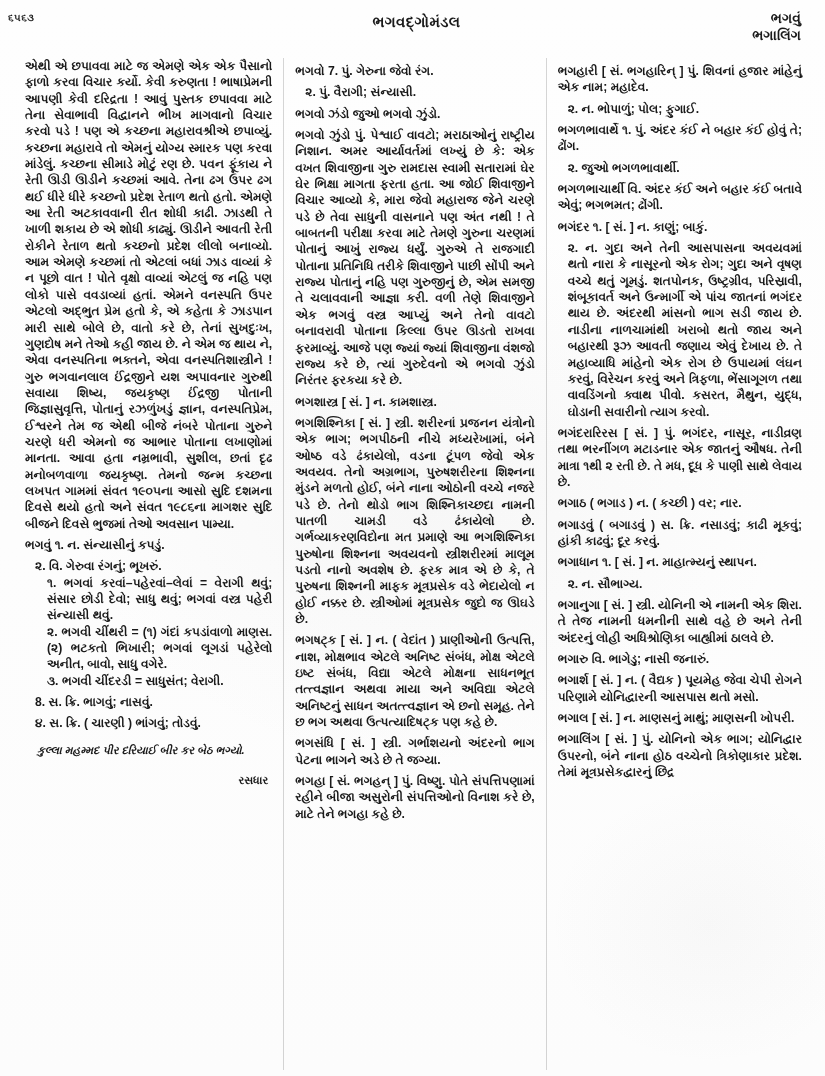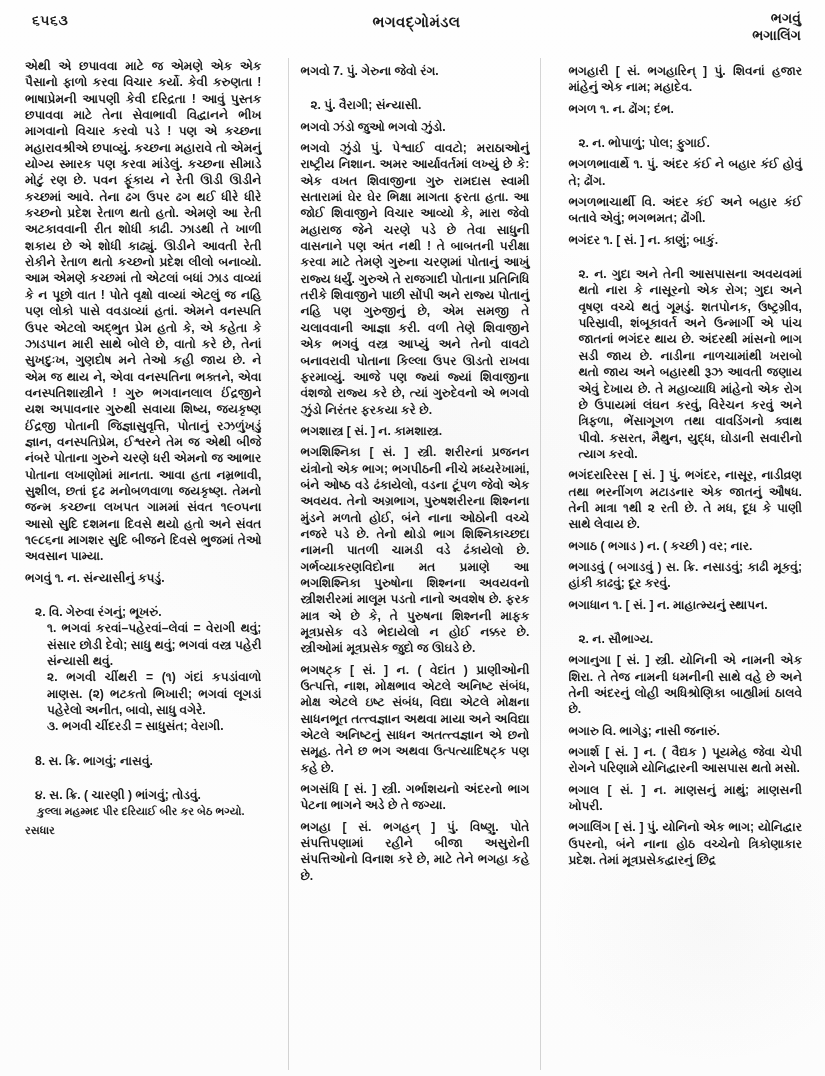--- a/index.html
+++ b/index.html
@@ -30,23 +30,23 @@
 
   
   .running-head {
     position: absolute;
     left: 0; right: 0;
     top: 12px;
     height: 44px;
   }
   .rh-folio {
     position: absolute;
-    left: 32px;
+    left: 8px;
     top: 0px;
-    font-size: 14px;
+    font-size: 10px;
     font-weight: bold;
     letter-spacing: 0.5px;
     font-family: "Liberation Sans", "DejaVu Sans", sans-serif;
   }
   .rh-title {
     position: absolute;
     left: 8px; right: 0;
     top: 1px;
     text-align: center;
     font-size: 15px;
@@ -67,21 +67,21 @@
   }
 
   
   .columns {
     position: absolute;
     top: 58px;
     left: 14px;
     right: 12px;
     bottom: 6px;
     display: flex;
-    gap: 16px;
+    gap: 0px;
   }
   .col {
     position: relative;
     box-sizing: border-box;
     padding: 0 11px;
     overflow: hidden;
   }
   .col-1 { width: 276px; }
   .col-2 { width: 270px; border-left: 1px solid rgba(0,0,0,0.16); border-right: 1px solid rgba(0,0,0,0.16); }
   .col-3 { width: 273px; }
@@ -98,36 +98,38 @@
     -webkit-font-smoothing: none;
   }
   p.narrative {
     text-indent: 0;
   }
   p.entry {
     margin-top: 5px;
   }
   p.sense {
     padding-left: 10px;
-    margin-top: 18px;
+    margin-top: 5px;
   }
   p.subsense {
     padding-left: 22px;
     margin-top: 0;
   }
   p.quote {
     padding-left: 12px;
     font-size: 11.1px;
     line-height: 14.4px;
-    margin-top: 1px;
+    margin-top: 11px;
+    font-style: italic;
   }
   p.attrib {
+    text-align: right;
     font-size: 11.1px;
     line-height: 14.4px;
-    margin-top: 4px;
+    margin-top: 16px;
     padding-right: 4px;
   }
 </style>
 </head>
 <body>
 
 <div class="page">
 
   <div class="running-head">
     <div class="rh-folio">૬૫૬૩</div>
@@ -157,23 +159,23 @@
         <p class="entry">ભગવો ઝંડો જુઓ ભગવો ઝુંડો.</p>
         <p class="entry">ભગવો ઝુંડો પું. પેશ્વાઈ વાવટો; મરાઠાઓનું રાષ્ટ્રીય નિશાન. અમર આર્યાવર્તમાં લખ્યું છે કે: એક વખત શિવાજીના ગુરુ રામદાસ સ્વામી સતારામાં ઘેર ઘેર ભિક્ષા માગતા ફરતા હતા. આ જોઈ શિવાજીને વિચાર આવ્યો કે, મારા જેવો મહારાજ જેને ચરણે પડે છે તેવા સાધુની વાસનાને પણ અંત નથી ! તે બાબતની પરીક્ષા કરવા માટે તેમણે ગુરુના ચરણમાં પોતાનું આખું રાજ્ય ધર્યું. ગુરુએ તે રાજગાદી પોતાના પ્રતિનિધિ તરીકે શિવાજીને પાછી સોંપી અને રાજ્ય પોતાનું નહિ પણ ગુરુજીનું છે, એમ સમજી તે ચલાવવાની આજ્ઞા કરી. વળી તેણે શિવાજીને એક ભગવું વસ્ત્ર આપ્યું અને તેનો વાવટો બનાવરાવી પોતાના કિલ્લા ઉપર ઊડતો રાખવા ફરમાવ્યું. આજે પણ જ્યાં જ્યાં શિવાજીના વંશજો રાજ્ય કરે છે, ત્યાં ગુરુદેવનો એ ભગવો ઝુંડો નિરંતર ફરકયા કરે છે.</p>
         <p class="entry">ભગશાસ્ત્ર [ સં. ] ન. કામશાસ્ત્ર.</p>
         <p class="entry">ભગશિશ્નિકા [ સં. ] સ્ત્રી. શરીરનાં પ્રજનન યંત્રોનો એક ભાગ; ભગપીઠની નીચે મધ્યરેખામાં, બંને ઓષ્ઠ વડે ઢંકાયેલો, વડના ટૂંપળ જેવો એક અવયવ. તેનો અગ્રભાગ, પુરુષશરીરના શિશ્નના મુંડને મળતો હોઈ, બંને નાના ઓઠોની વચ્ચે નજરે પડે છે. તેનો થોડો ભાગ શિશ્નિકાચ્છદા નામની પાતળી ચામડી વડે ઢંકાયેલો છે. ગર્ભવ્યાકરણવિદોના મત પ્રમાણે આ ભગશિશ્નિકા પુરુષોના શિશ્નના અવયવનો સ્ત્રીશરીરમાં માલૂમ પડતો નાનો અવશેષ છે. ફરક માત્ર એ છે કે, તે પુરુષના શિશ્નની માફક મૂત્રપ્રસેક વડે ભેદાયેલો ન હોઈ નક્કર છે. સ્ત્રીઓમાં મૂત્રપ્રસેક જુદો જ ઊઘડે છે.</p>
         <p class="entry">ભગષટ્‌ક [ સં. ] ન. ( વેદાંત ) પ્રાણીઓની ઉત્પત્તિ, નાશ, મોક્ષભાવ એટલે અનિષ્ટ સંબંધ, મોક્ષ એટલે ઇષ્ટ સંબંધ, વિદ્યા એટલે મોક્ષના સાધનભૂત તત્ત્વજ્ઞાન અથવા માયા અને અવિદ્યા એટલે અનિષ્ટનું સાધન અતત્ત્વજ્ઞાન એ છનો સમૂહ. તેને છ ભગ અથવા ઉત્પત્યાદિષટ્‌ક પણ કહે છે.</p>
         <p class="entry">ભગસંધિ [ સં. ] સ્ત્રી. ગર્ભાશયનો અંદરનો ભાગ પેટના ભાગને અડે છે તે જગ્યા.</p>
         <p class="entry">ભગહા [ સં. ભગહન્ ] પું. વિષ્ણુ. પોતે સંપત્તિપણામાં રહીને બીજા અસુરોની સંપત્તિઓનો વિનાશ કરે છે, માટે તેને ભગહા કહે છે.</p>
       </div>
     <div class="col col-3">
         <p class="entry">ભગહારી [ સં. ભગહારિન્ ] પું. શિવનાં હજાર માંહેનું એક નામ; મહાદેવ.</p>
-        <p class="entry">ભગળ ૧. ન. ઢોંગ; દંભ.</p>
         <p class="sense">૨. ન. ભોપાળું; પોલ; ફુગાઈ.</p>
         <p class="entry">ભગળભાવાર્થે ૧. પું. અંદર કંઈ ને બહાર કંઈ હોવું તે; ઢોંગ.</p>
+        <p class="sense">૨. જુઓ ભગળભાવાર્થી.</p>
         <p class="entry">ભગળભાચાર્થી વિ. અંદર કંઈ અને બહાર કંઈ બતાવે એવું; ભગભમત; ઢોંગી.</p>
         <p class="entry">ભગંદર ૧. [ સં. ] ન. કાણું; બાકું.</p>
         <p class="sense">૨. ન. ગુદા અને તેની આસપાસના અવયવમાં થતો નારા કે નાસૂરનો એક રોગ; ગુદા અને વૃષણ વચ્ચે થતું ગૂમડું. શતપોનક, ઉષ્ટ્રગ્રીવ, પરિસ્રાવી, શંબૂકાવર્ત અને ઉન્માર્ગી એ પાંચ જાતનાં ભગંદર થાય છે. અંદરથી માંસનો ભાગ સડી જાય છે. નાડીના નાળચામાંથી ખરાબો થતો જાય અને બહારથી રૂઝ આવતી જણાય એવું દેખાય છે. તે મહાવ્યાધિ માંહેનો એક રોગ છે ઉપાયમાં લંઘન કરવું, વિરેચન કરવું અને ત્રિફળા, ભેંસાગૂગળ તથા વાવડિંગનો ક્વાથ પીવો. કસરત, મૈથુન, યુદ્ધ, ઘોડાની સવારીનો ત્યાગ કરવો.</p>
         <p class="entry">ભગંદરારિરસ [ સં. ] પું. ભગંદર, નાસૂર, નાડીવ્રણ તથા ભરનીંગળ મટાડનાર એક જાતનું ઔષધ. તેની માત્રા ૧થી ૨ રતી છે. તે મધ, દૂધ કે પાણી સાથે લેવાય છે.</p>
         <p class="entry">ભગાઠ ( ભગાડ ) ન. ( કચ્છી ) વર; નાર.</p>
         <p class="entry">ભગાડવું ( બગાડવું ) સ. ક્રિ. નસાડવું; કાઢી મૂકવું; હાંકી કાઢવું; દૂર કરવું.</p>
         <p class="entry">ભગાધાન ૧. [ સં. ] ન. માહાત્મ્યનું સ્થાપન.</p>
         <p class="sense">૨. ન. સૌભાગ્ય.</p>
         <p class="entry">ભગાનુગા [ સં. ] સ્ત્રી. યોનિની એ નામની એક શિરા. તે તેજ નામની ધમનીની સાથે વહે છે અને તેની અંદરનું લોહી અધિશ્રોણિકા બાહ્યીમાં ઠાલવે છે.</p>
         <p class="entry">ભગારુ વિ. ભાગેડુ; નાસી જનારું.</p>

